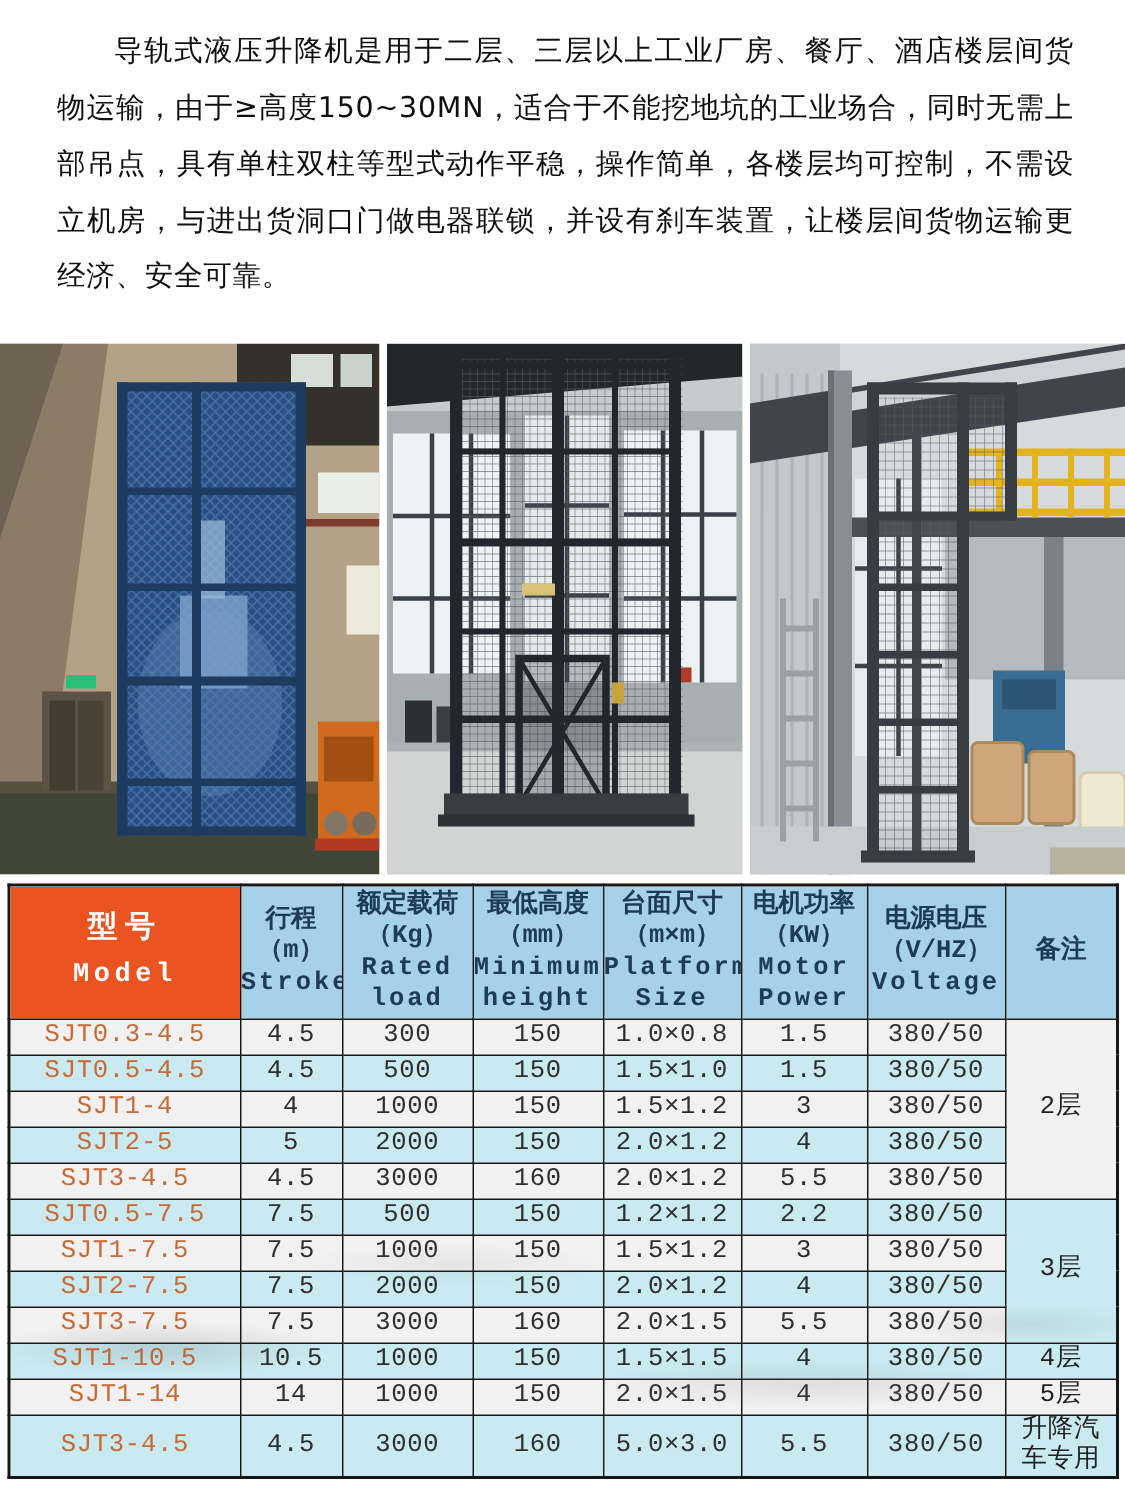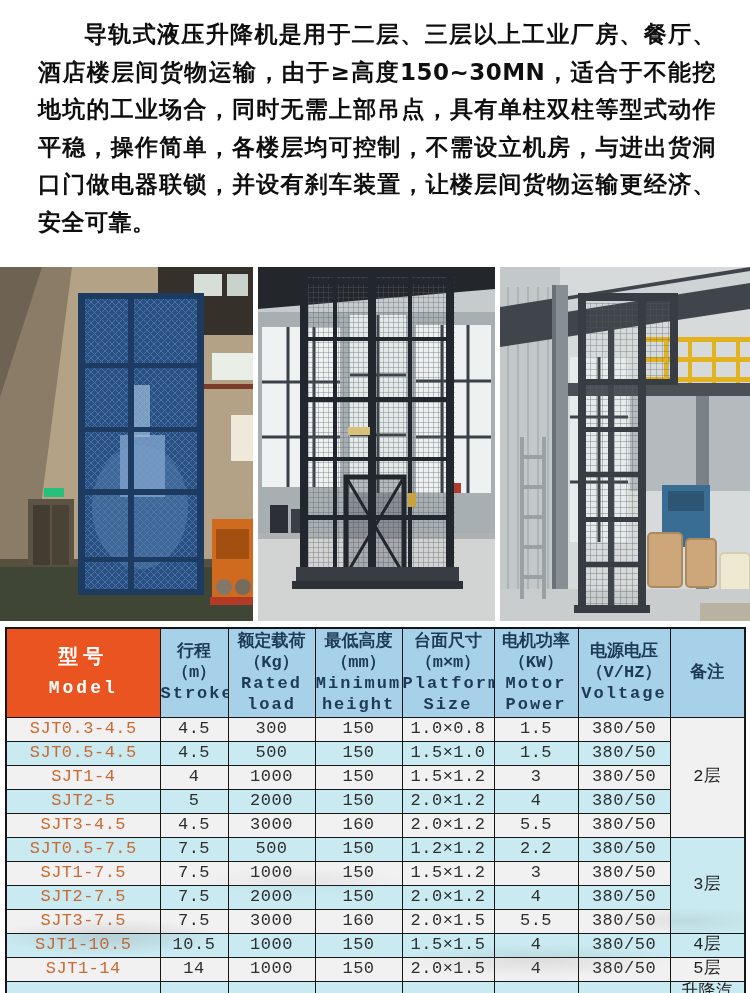--- a/index.html
+++ b/index.html
@@ -13,23 +13,23 @@
     --border-color:#161616;
   }
   html,body{margin:0;padding:0;background:#ffffff;}
   body{width:750px;font-family:"DejaVu Sans","Liberation Sans",sans-serif;}
   .page{width:750px;height:993px;overflow:hidden;background:#fff;position:relative;}
 
   
   .intro{
     margin:0;
     padding:16px 34px 0 38px;
-    font-size:23px;
+    font-size:19px;
     line-height:37.6px;
-    font-weight:700;
+    font-weight:400;
     color:#0f0f0f;
     text-align:justify;
     text-indent:2em;
     letter-spacing:0.5px;
   }
 
   
   .photos{
     display:flex;
     gap:5px;

